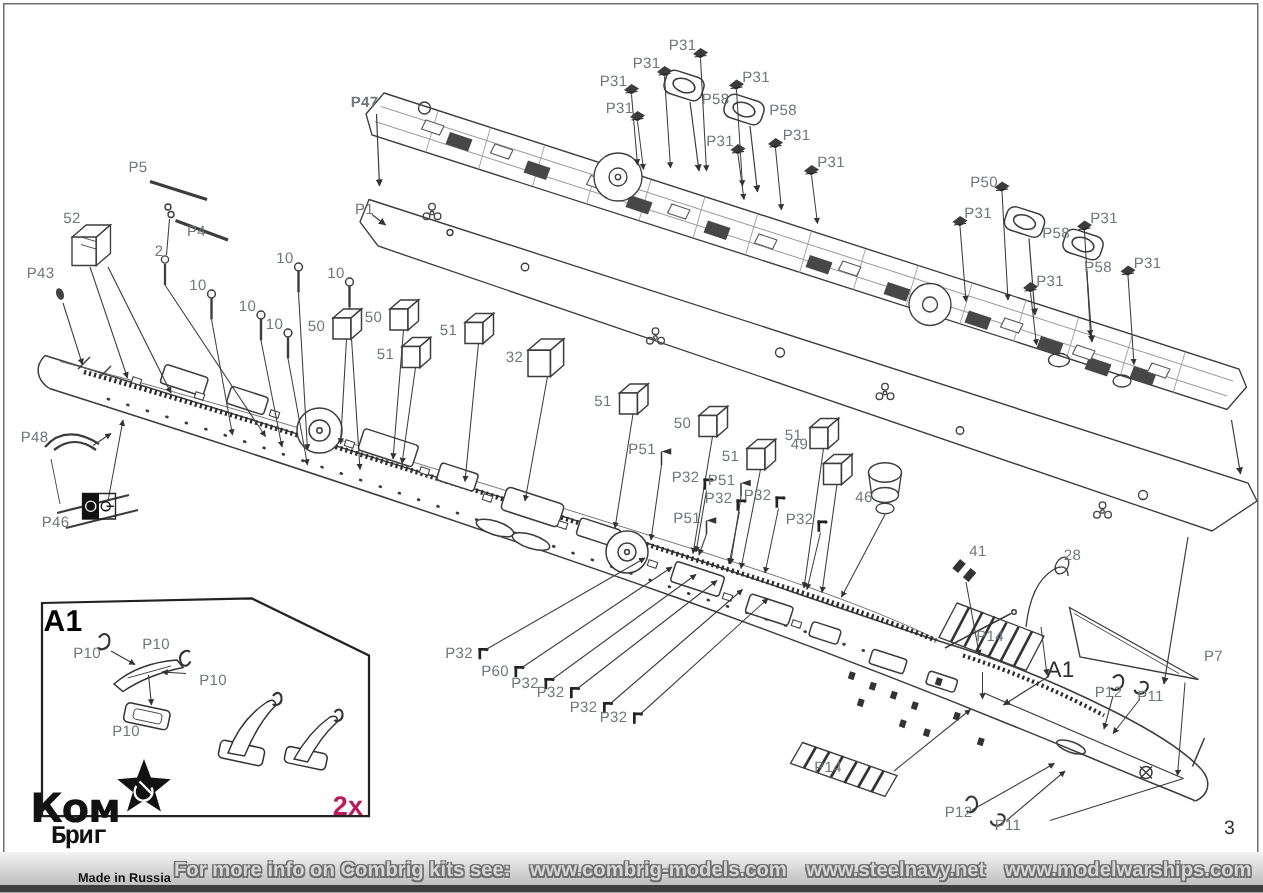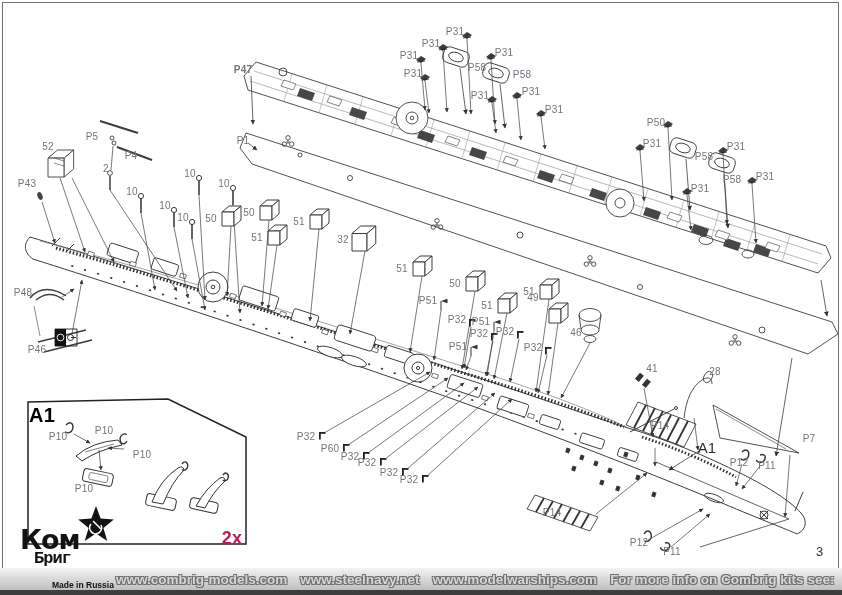--- a/index.html
+++ b/index.html
@@ -449,21 +449,21 @@
       <span class="co" style="left: 531px; top: 91px;">P31</span>
       <span class="co" style="left: 554px; top: 109px;">P31</span>
       <span class="co" style="left: 656px; top: 122px;">P50</span>
       <span class="co" style="left: 652px; top: 143px;">P31</span>
       <span class="co" style="left: 704px; top: 156px;">P58</span>
       <span class="co" style="left: 736px; top: 146px;">P31</span>
       <span class="co" style="left: 732px; top: 179px;">P58</span>
       <span class="co" style="left: 700px; top: 188px;">P31</span>
       <span class="co" style="left: 765px; top: 176px;">P31</span>
       <span class="co" style="left: 48px; top: 146px;">52</span>
-      <span class="co" style="left: 92px; top: 136px; text-align: center;">P5</span>
+      <span class="co" style="left: 92px; top: 112px; text-align: center;">P5</span>
       <span class="co" style="left: 131px; top: 155px;">P4</span>
       <span class="co" style="left: 106px; top: 168px;">2</span>
       <span class="co" style="left: 27px; top: 183px;">P43</span>
       <span class="co" style="left: 23px; top: 292px;">P48</span>
       <span class="co" style="left: 37px; top: 349px;">P46</span>
       <span class="co" style="left: 132px; top: 191px;">10</span>
       <span class="co" style="left: 190px; top: 173px;">10</span>
       <span class="co" style="left: 224px; top: 183px;">10</span>
       <span class="co" style="left: 165px; top: 205px;">10</span>
       <span class="co" style="left: 183px; top: 217px;">10</span>
@@ -516,22 +516,22 @@
       <line x1="17" y1="17" x2="25" y2="25" stroke="#fff" stroke-width="1.6"></line>
     </svg>
     <div class="l1">Ком</div>
     <div class="l2">Бриг</div>
     <div class="tag">Made in Russia</div>
   </div>
 
   <div class="pagenum">3</div>
 
   <div class="footer">
+    <span>For more info on Combrig kits see:</span>
     <span id="footer-links" style="display:flex;gap:13px;">
         <span>www.combrig-models.com</span>
         <span>www.steelnavy.net</span>
         <span>www.modelwarships.com</span>
       </span>
-    <span>For more info on Combrig kits see:</span>
 
   </div>
   <div class="footer-strip"></div>
 </div>
 
 </body></html>

